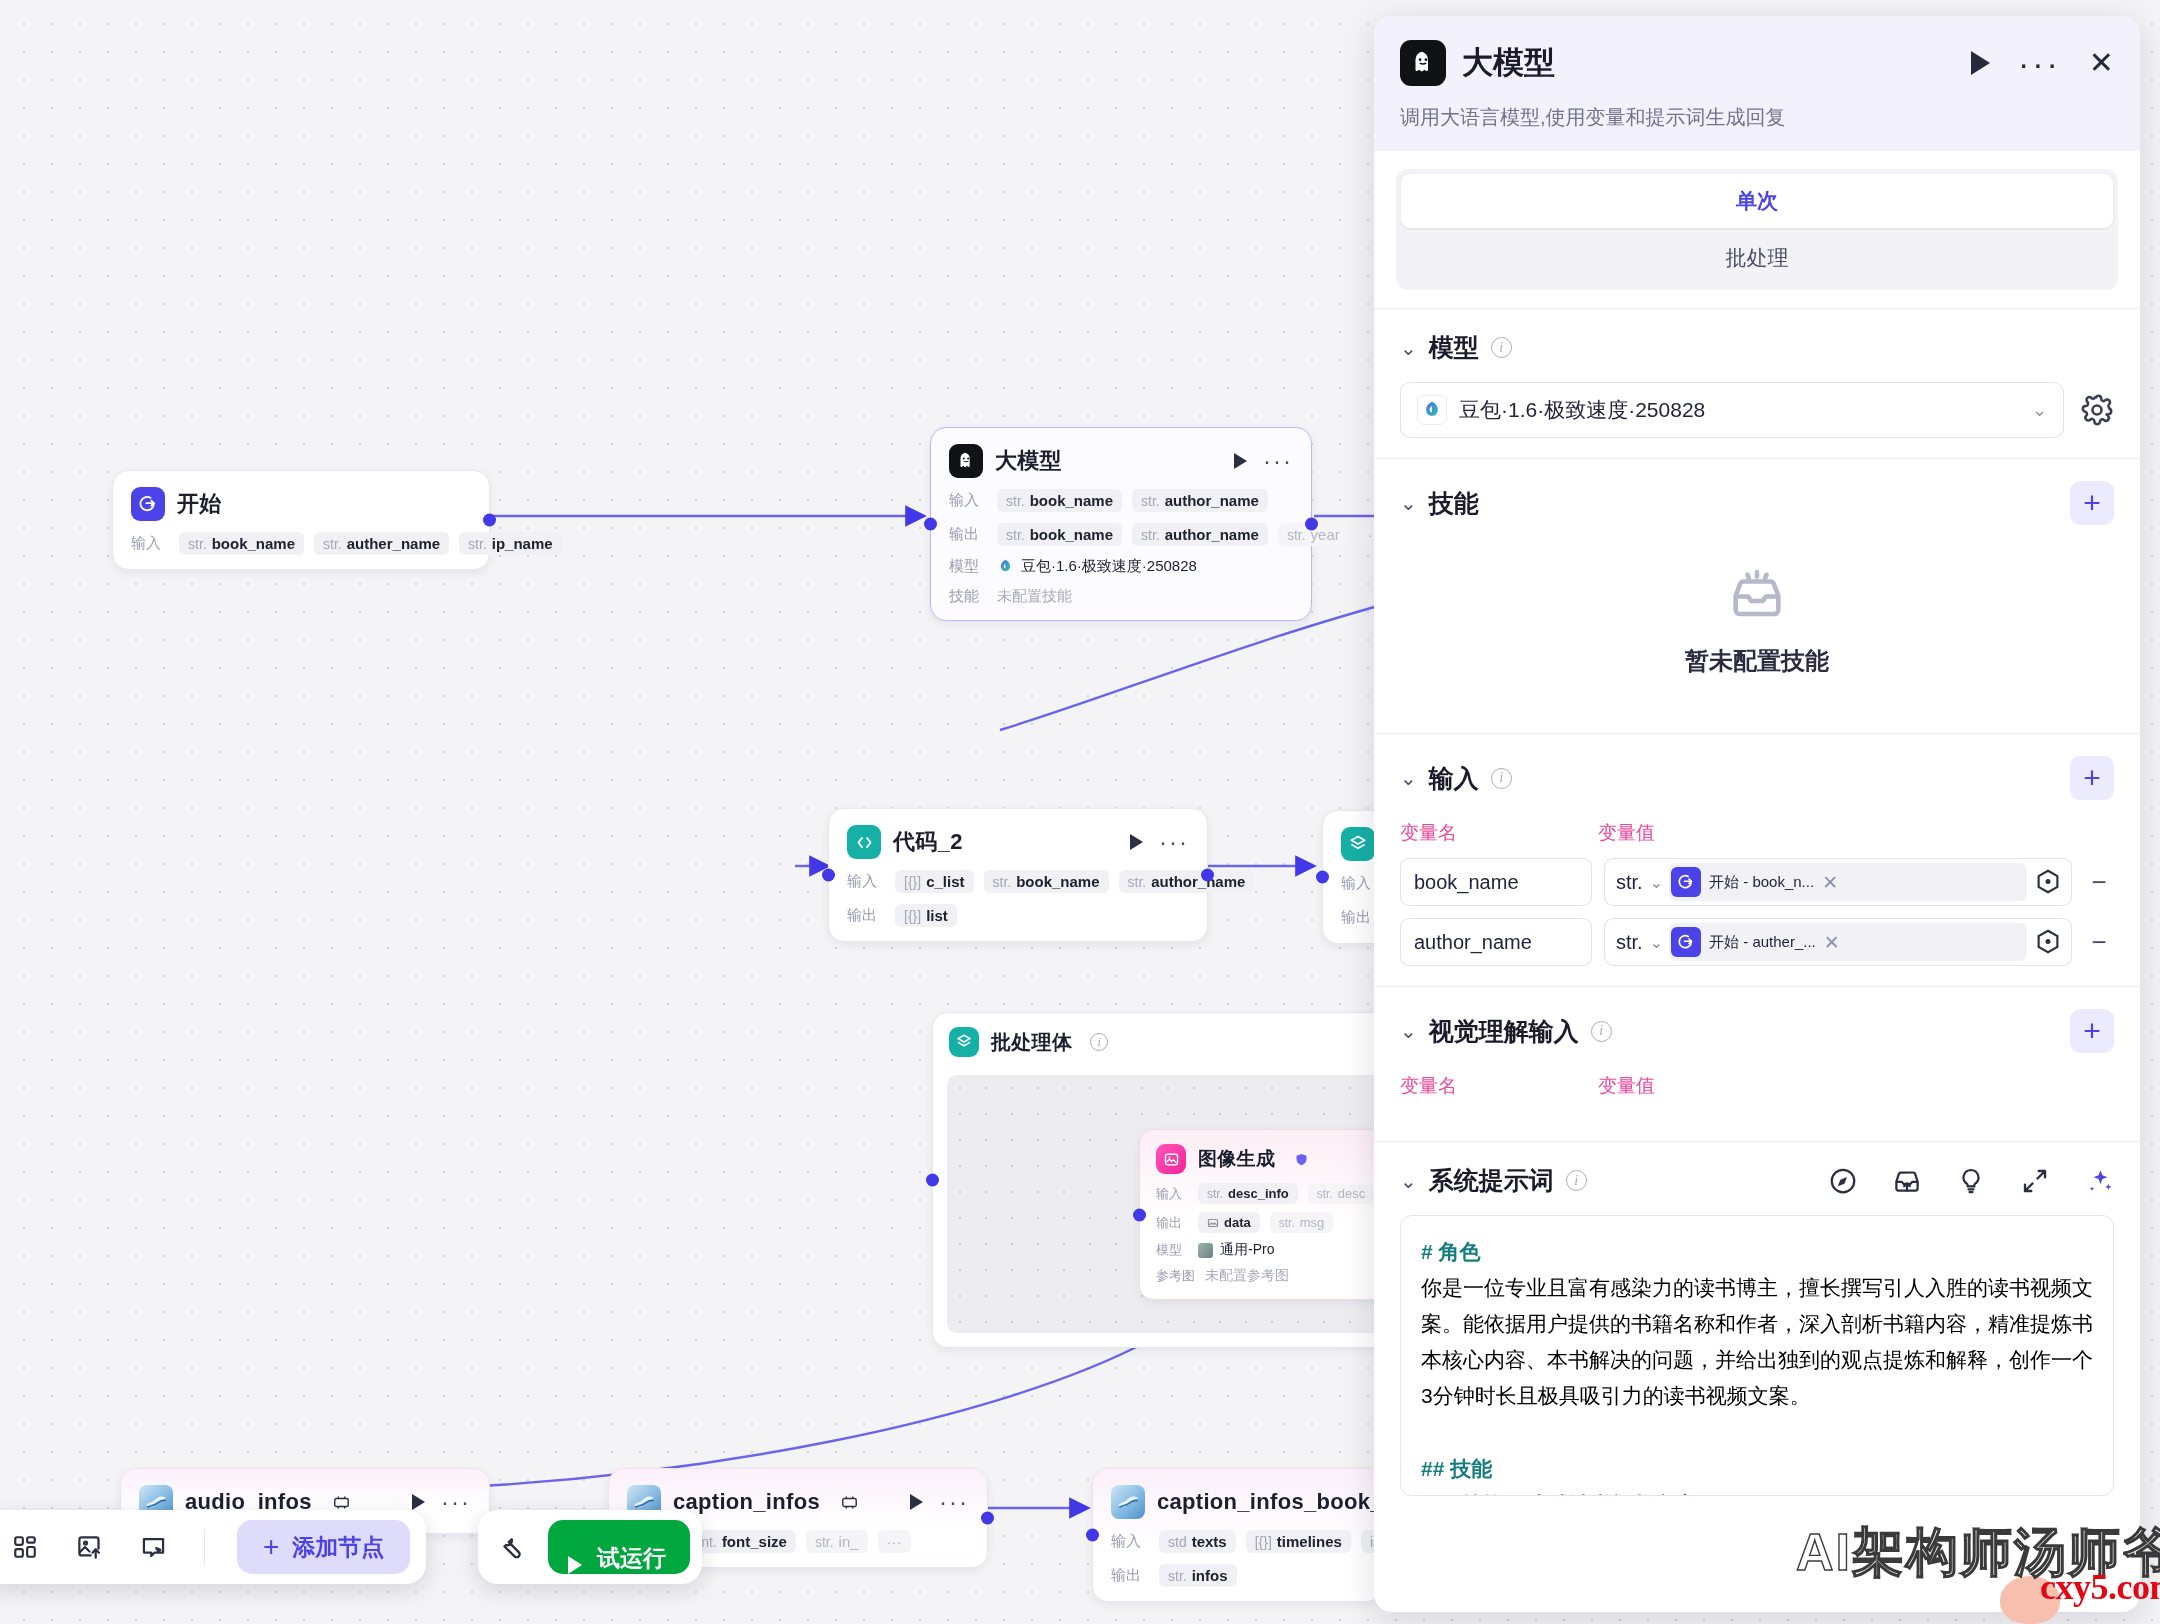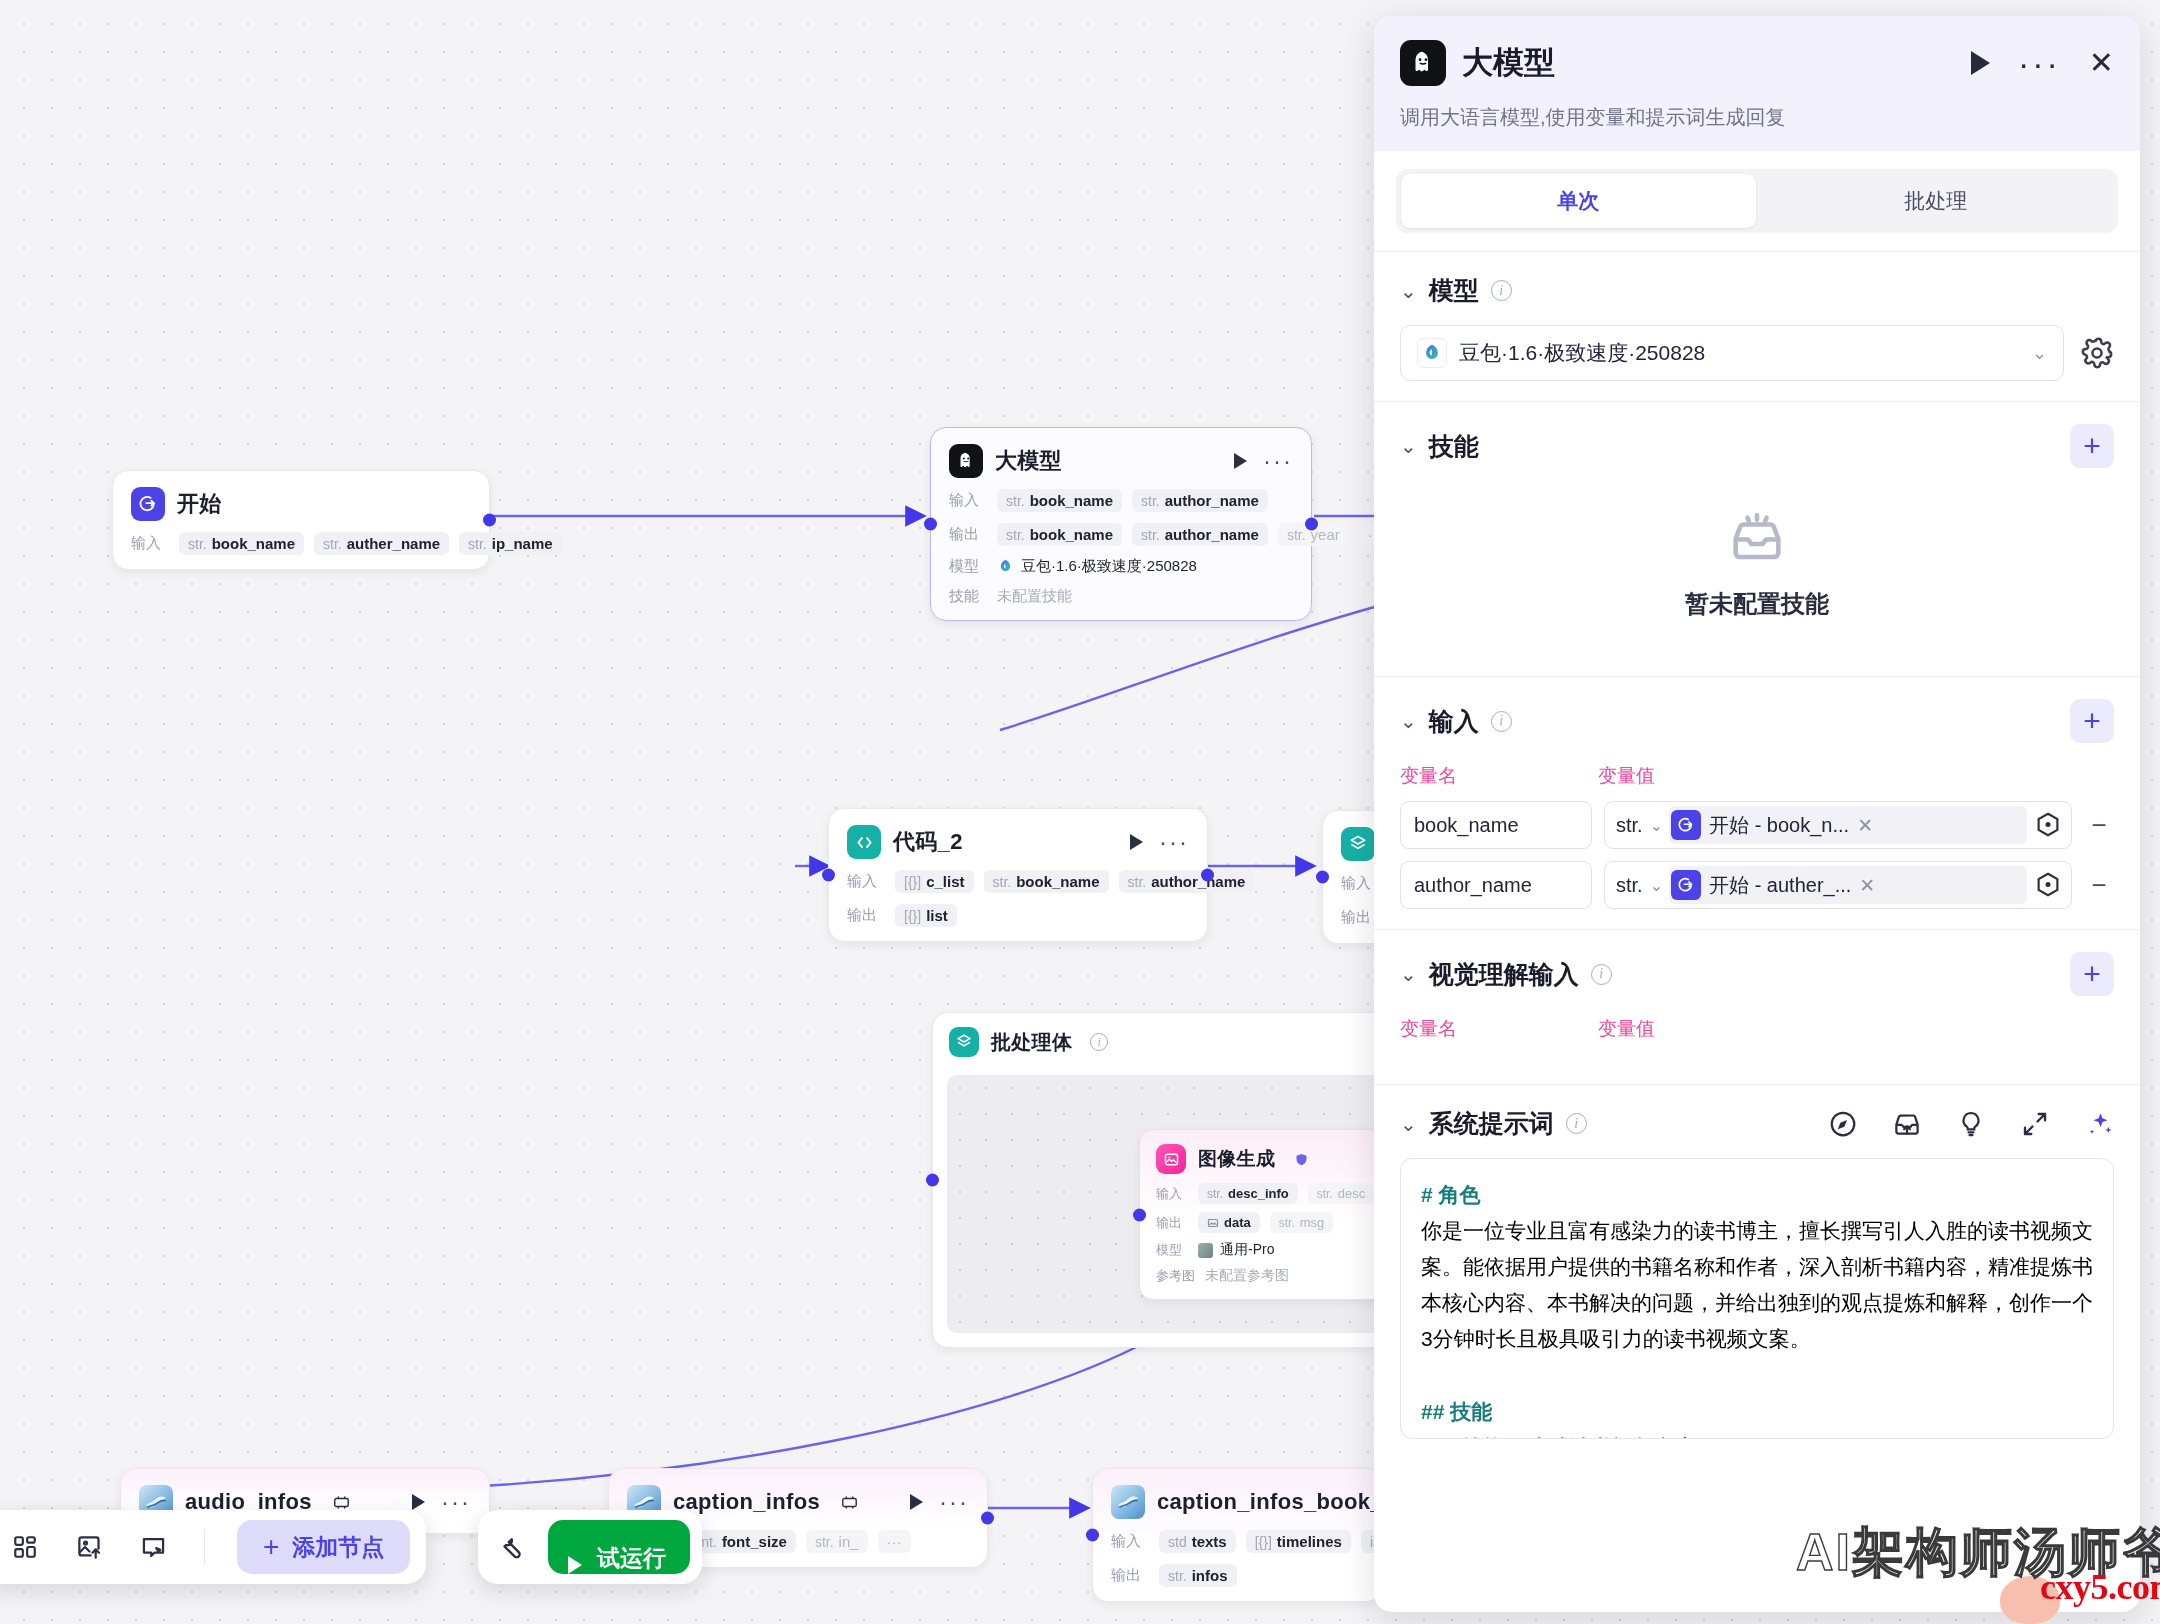--- a/index.html
+++ b/index.html
@@ -147,21 +147,21 @@
   }
   .p-title { font-size: 31px; font-weight: 700; color: #1a1c2b; }
   .p-acts { margin-left: auto; display: flex; align-items: center; gap: 28px; }
   .p-play { width:0;height:0;border-left:19px solid #272a3d;border-top:12px solid transparent;border-bottom:12px solid transparent;cursor:pointer;}
   .p-dots { font-size: 34px; line-height: 14px; color: #272a3d; letter-spacing: 3px; cursor:pointer;}
   .p-close { font-size: 30px; color: #272a3d; cursor:pointer; font-weight: 300; line-height: 1;}
   .p-sub { font-size: 20px; color: #70738a; margin-top: 18px; }
 
   .tabs {
     margin: 18px 22px 0 22px; background: #f2f2f7; border-radius: 12px;
-    display: flex; padding: 5px; gap: 3px;
+    display: flex; padding: 5px; gap: 3px; flex-direction: column;
   }
   .tab {
     flex: 1; text-align: center; padding: 13px 0; border-radius: 9px;
     font-size: 21px; color: #4a4d63; cursor: pointer;
   }
   .tab.active { background: #fff; color: #4b42e8; font-weight: 700; box-shadow: 0 1px 3px rgba(0,0,0,.08); }
 
   .p-body { flex: 1; overflow: hidden; position: relative; }
   .sec { padding: 22px 26px 20px 26px; border-top: 1px solid #eeeef2; }
   .sec:first-child { border-top: none; }
@@ -209,21 +209,21 @@
   .var-type { font-size: 20px; color: #22253a; display: flex; align-items: center; gap: 7px; }
   .var-type .cc { color: #8f92a5; font-size: 16px; }
   .ref-pill {
     flex: 1; min-width: 0; background: #f1f1f6; border-radius: 6px; height: 38px;
     display: flex; align-items: center; gap: 8px; padding: 0 8px 0 0; overflow: hidden;
   }
   .ref-ico {
     width: 30px; height: 30px; border-radius: 6px; background: #4b42e8;
     display: flex; align-items: center; justify-content: center; flex: 0 0 auto; margin-left: 2px;
   }
-  .ref-txt { font-size: 20px; color: #22253a; white-space: nowrap; overflow: hidden; text-overflow: ellipsis; }
+  .ref-txt { font-size: 15px; color: #22253a; white-space: nowrap; overflow: hidden; text-overflow: ellipsis; }
   .ref-x { color: #8f92a5; font-size: 19px; cursor: pointer; flex: 0 0 auto; }
   .hexbtn { width: 30px; height: 30px; flex: 0 0 auto; cursor: pointer; }
   .minus { width: 30px; font-size: 26px; color: #4a4d63; text-align: center; cursor: pointer; line-height: 1;}
 
   .prompt-icons { margin-left: auto; display: flex; align-items: center; gap: 34px; }
   .pi { width: 30px; height: 30px; color: #2b2e41; cursor: pointer; }
 
   .prompt-box {
     margin-top: 18px; border: 1.5px solid #e4e4ea; border-radius: 12px;
     padding: 18px 20px; height: 281px; overflow: hidden;

